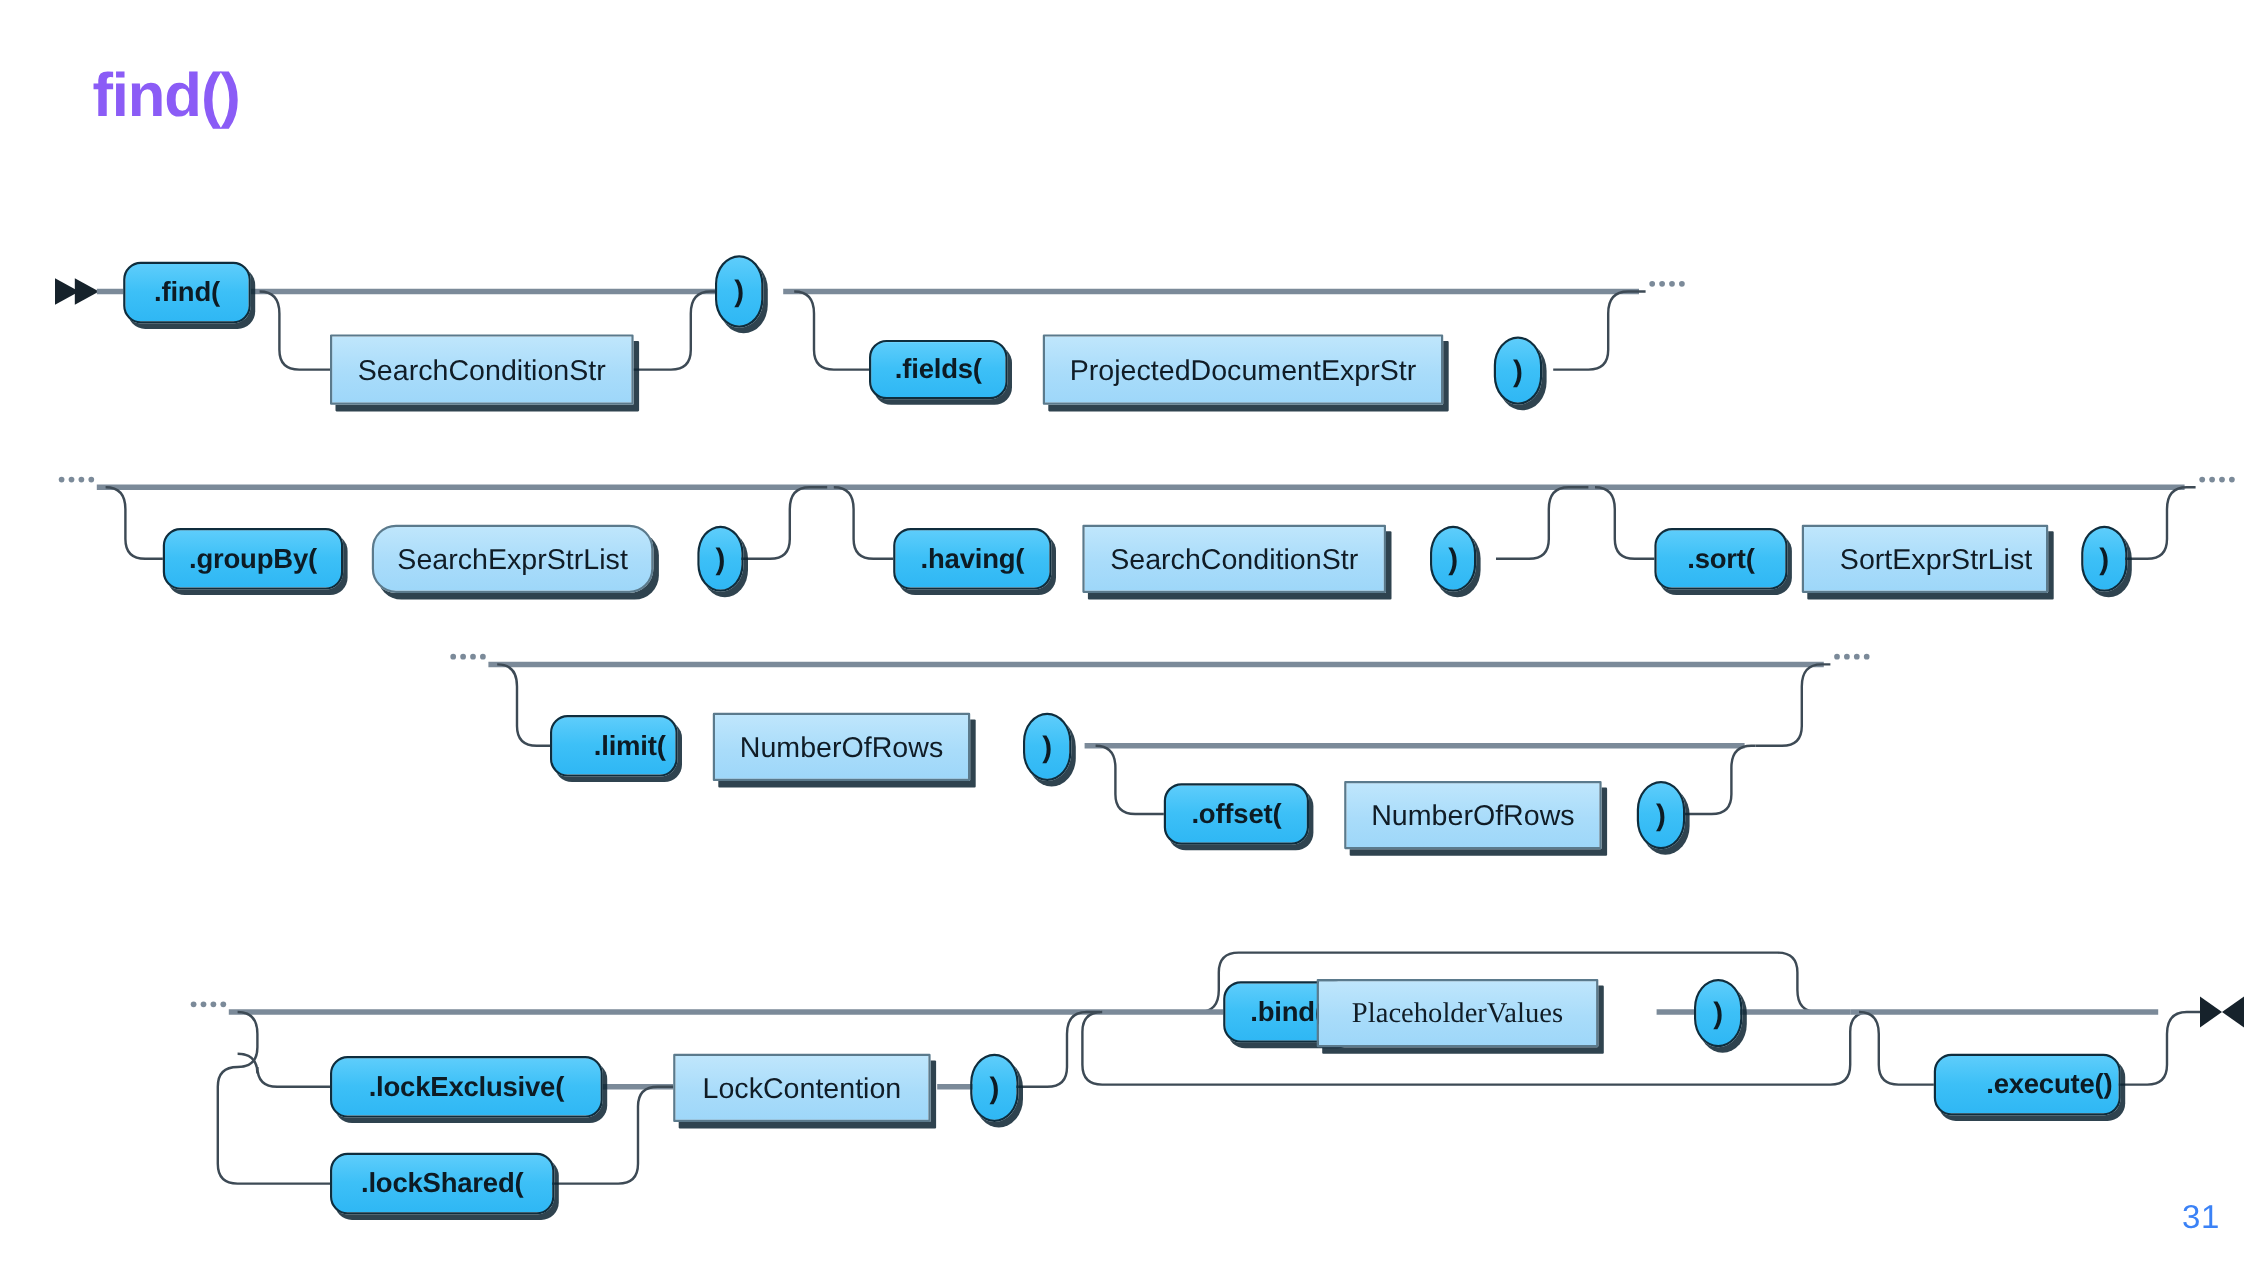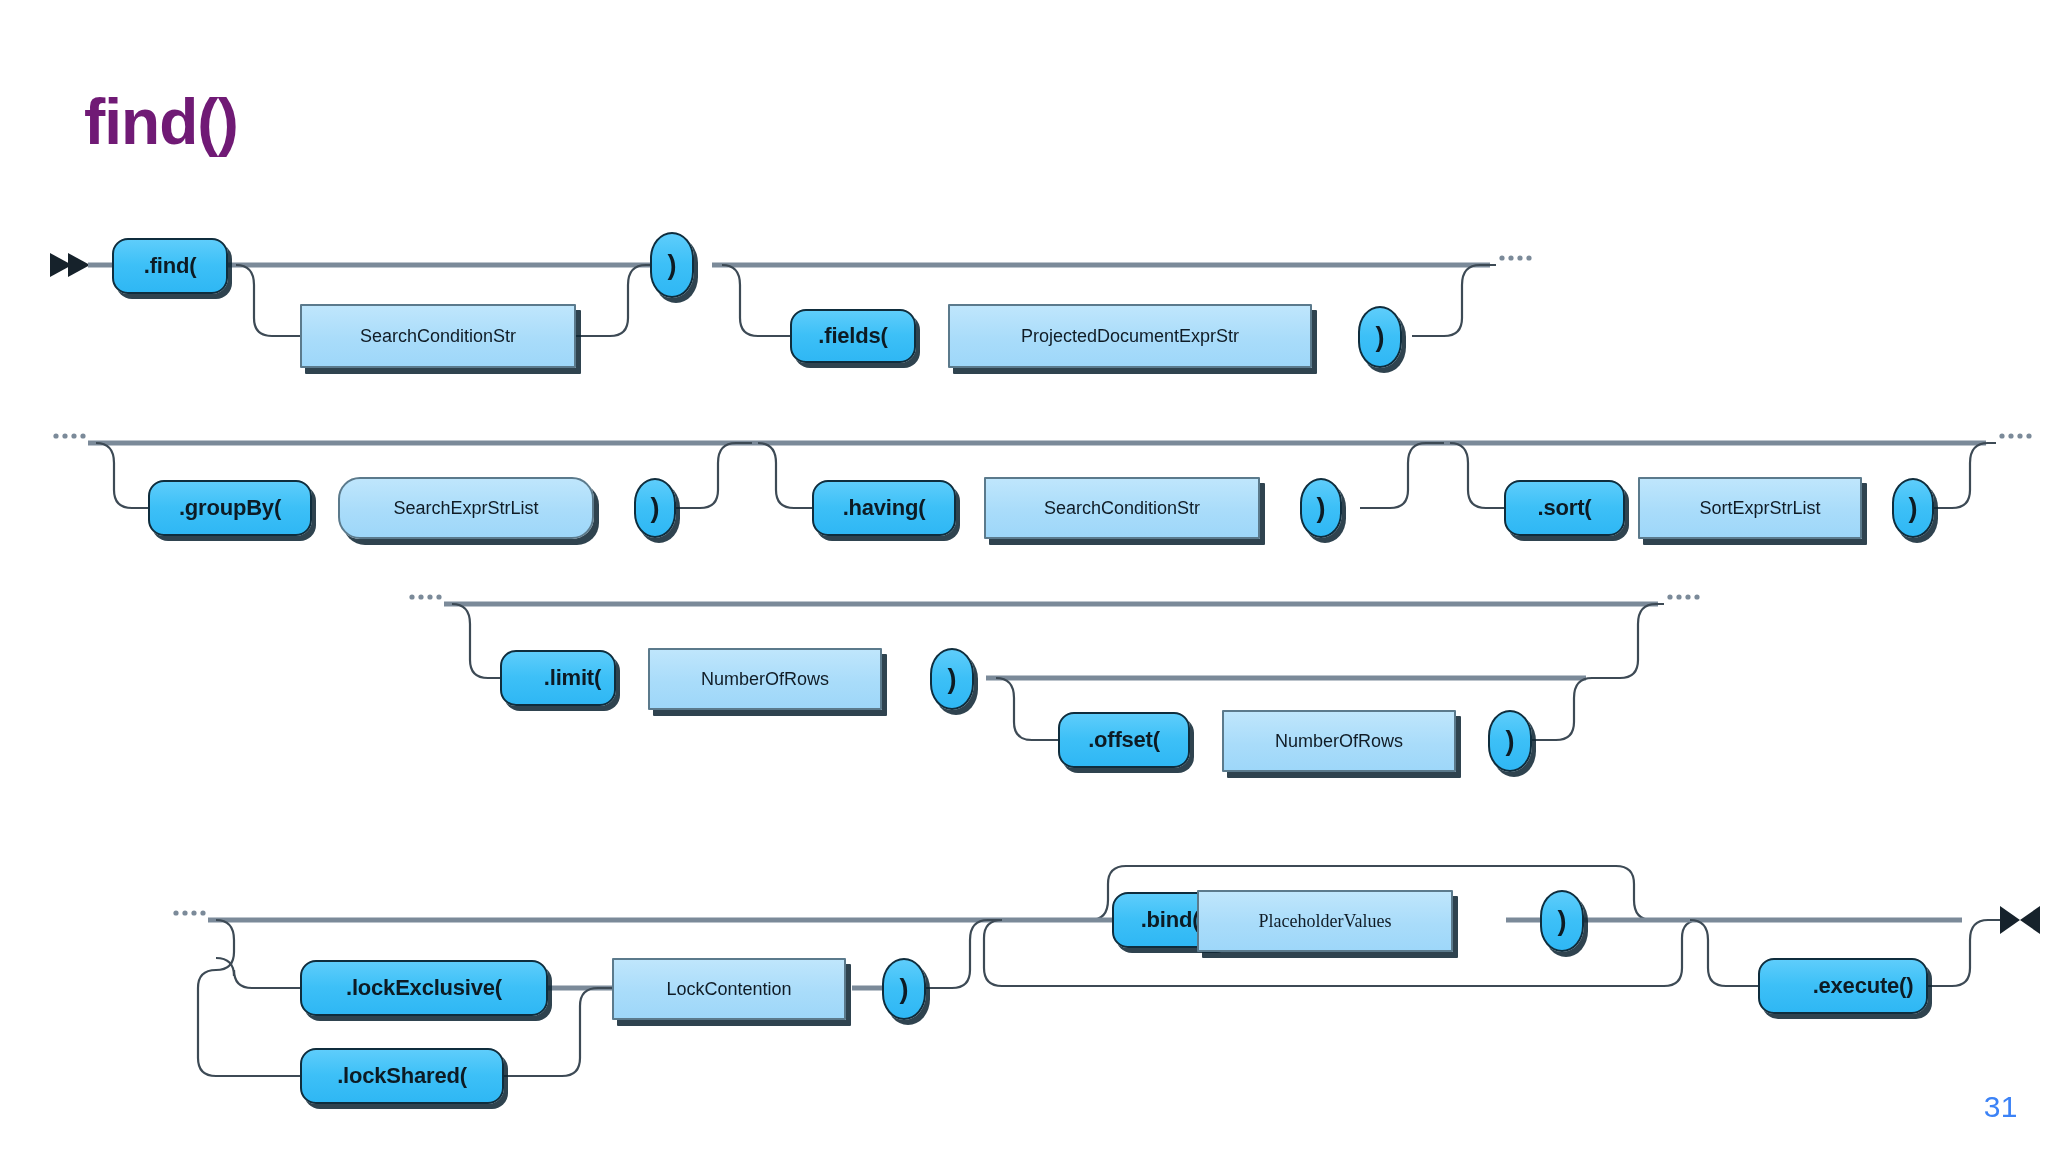--- a/index.html
+++ b/index.html
@@ -21,27 +21,26 @@
     width: 2048px;
     height: 1152px;
     background: #ffffff;
   }
 
   
   #page-title {
     position: absolute;
     left: 84px;
     top: 58px;
-    font-size: 64px;
+    font-size: 56px;
     font-weight: bold;
     letter-spacing: -1px;
-    color: #701a75;
+    color: #8b5cf6;
     line-height: 1;
     white-space: nowrap;
-    margin-top: 32px;
   }
 
   
   #page-number {
     position: absolute;
     right: 30px;
     bottom: 28px;
     font-size: 30px;
     color: #3b82f6;
     letter-spacing: 0.5px;
@@ -92,42 +91,42 @@
     white-space: nowrap;
     color: #0d1b24;
   }
 
   
   .terminal {
     background: linear-gradient(180deg, #5ecdfb 0%, #3dc0f7 48%, #2fb7f4 100%);
     border: 2.5px solid #0f2d3d;
     border-radius: 16px;
     font-weight: bold;
-    font-size: 22px;
+    font-size: 25px;
     letter-spacing: -0.2px;
     box-shadow: 4px 5px 0 rgba(10, 34, 48, 0.85);
   }
 
   
   .paren {
     background: linear-gradient(180deg, #5ecdfb 0%, #3dc0f7 48%, #2fb7f4 100%);
     border: 2.5px solid #0f2d3d;
     border-radius: 22px / 26px;
     font-weight: bold;
     font-size: 27px;
     box-shadow: 4px 5px 0 rgba(10, 34, 48, 0.85);
   }
 
   
   .nonterminal {
     background: linear-gradient(180deg, #bfe6fc 0%, #a9dcfa 55%, #9ed7f9 100%);
     border: 2px solid #5b7a8c;
     border-radius: 1px;
     font-weight: normal;
-    font-size: 18px;
+    font-size: 26px;
     color: #101c26;
     box-shadow: 5px 6px 0 rgba(10, 34, 48, 0.85);
     text-align: right;
   }
 </style>
 </head>
 <body>
 
 <div id="slide">
 

